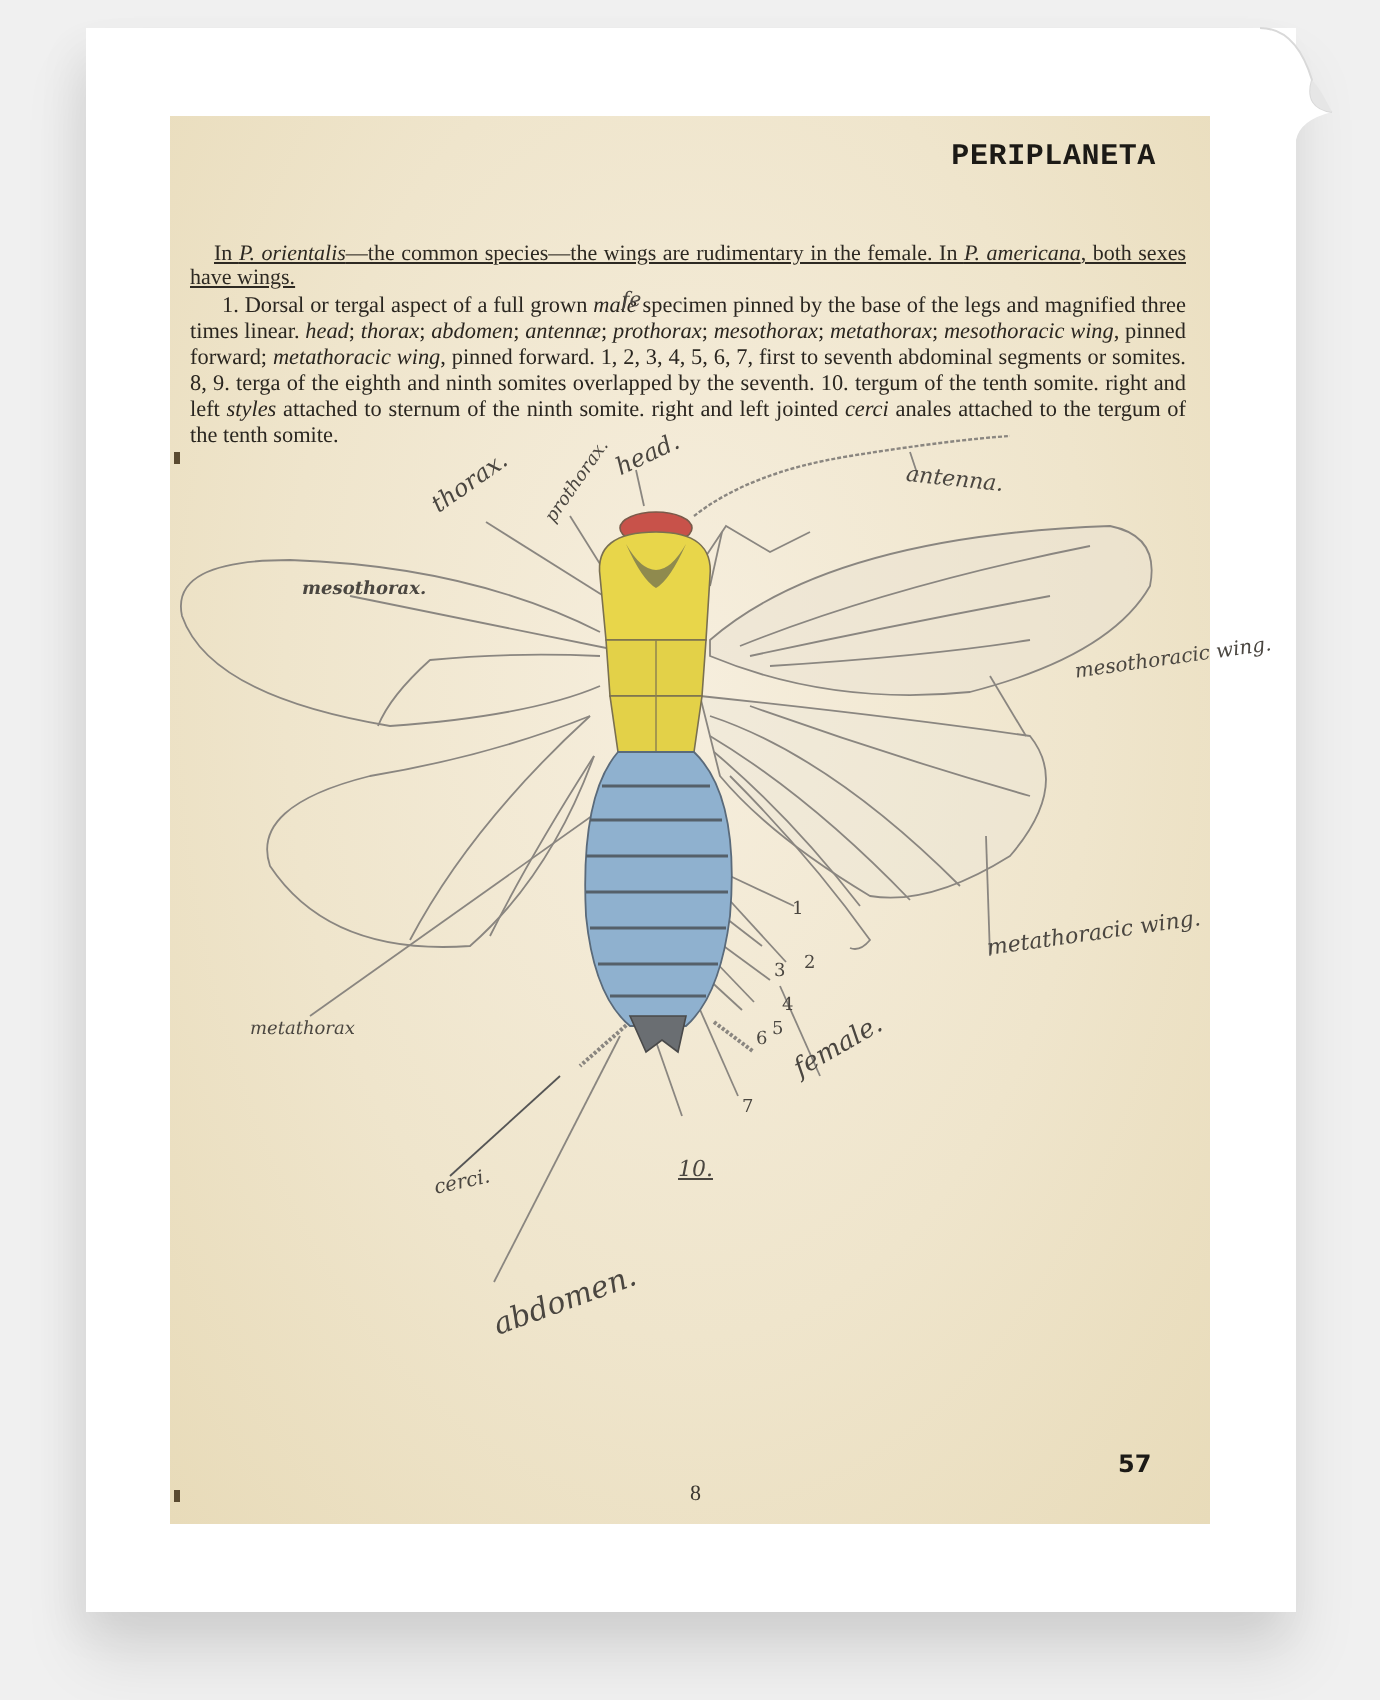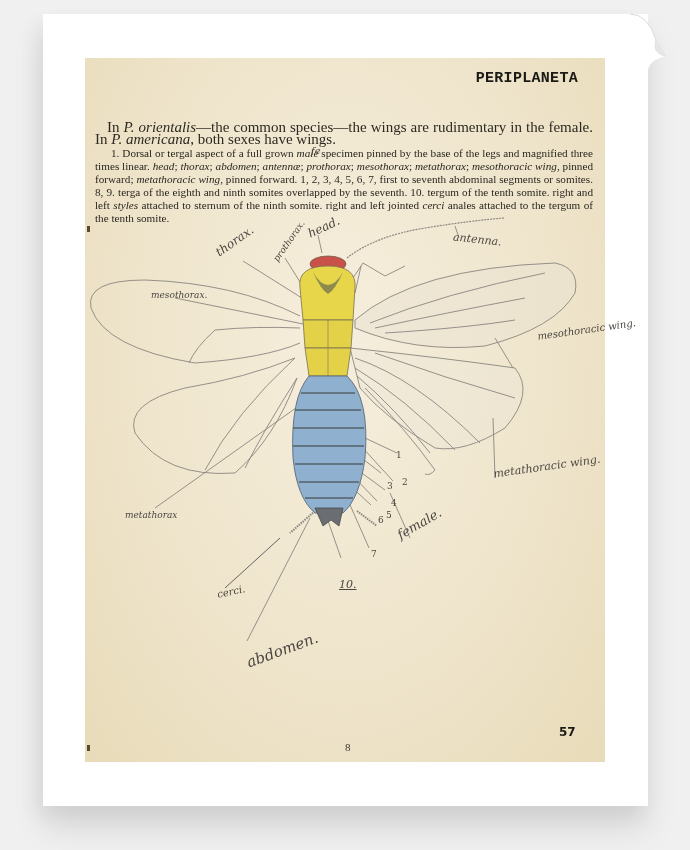--- a/index.html
+++ b/index.html
@@ -7,21 +7,21 @@
   .sheet{position:absolute;left:43px;top:14px;width:605px;height:792px;background:#ffffff;
     box-shadow:0 22px 30px rgba(0,0,0,0.10), -6px 10px 20px rgba(0,0,0,0.05);}
   .curl{position:absolute;left:600px;top:0px;width:90px;height:70px;}
   .paper{position:absolute;left:85px;top:58px;width:520px;height:704px;
     background:radial-gradient(ellipse at 50% 40%, #f6eedd 0%, #efe5cc 55%, #e8dbb9 100%);}
   .running-head{position:absolute;right:27px;top:12px;font-family:Liberation Mono, monospace;font-weight:bold;font-size:15px;letter-spacing:0.3px;color:#1c1a16;}
   .section{position:absolute;left:0;width:100%;text-align:center;color:#2a2620;}
   .section-title{top:31px;font-size:12.5px;}
   .species-title{top:46px;font-size:13px;letter-spacing:0.4px;}
   .species-title .sc{font-size:10.5px;letter-spacing:0.3px;}
-  .intro{position:absolute;left:10px;right:12px;top:64px;font-size:15px;line-height:11.5px;color:#2d2922;text-align:justify;text-indent:12px;}
+  .intro{position:absolute;left:10px;right:12px;top:64px;font-size:11px;line-height:11.5px;color:#2d2922;text-align:justify;text-indent:12px;text-decoration:underline;}
   .body{position:absolute;left:10px;right:12px;top:89px;font-size:11.2px;line-height:12.9px;color:#2a2620;text-align:justify;text-indent:16px;}
   .body i,.intro i{font-style:italic;}
   .drawing{position:absolute;left:0;top:0;width:520px;height:704px;}
   .hand{position:absolute;font-family:"DejaVu Serif",serif;font-style:italic;color:#4a4640;white-space:nowrap;}
   .footer-left{position:absolute;left:260px;top:683px;font-size:11px;color:#3a3630;}
   .footer-right{position:absolute;left:474px;top:667px;font-family:"DejaVu Sans",sans-serif;font-weight:bold;font-size:12px;color:#1c1a16;}
   .marg{position:absolute;left:2px;width:3px;height:6px;background:#5a4a30;}
 </style>
 </head>
 <body>
@@ -119,21 +119,21 @@
       <line x1="214" y1="424" x2="274" y2="424"></line>
       <line x1="220" y1="440" x2="268" y2="440"></line>
     </g>
     <path d="M230 450 L258 450 L254 468 L246 462 L238 468 Z" fill="#6a6e72" stroke="#4a4a4a" stroke-width="0.8"></path>
   </svg>
 
   <div class="hand" style="left:128px;top:176px;font-size:12px;transform:rotate(-35deg);">thorax.</div>
   <div class="hand" style="left:180px;top:178px;font-size:9px;transform:rotate(-55deg);">prothorax.</div>
   <div class="hand" style="left:222px;top:162px;font-size:12px;transform:rotate(-25deg);">head.</div>
   <div class="hand" style="left:368px;top:175px;font-size:11px;transform:rotate(6deg);">antenna.</div>
-  <div class="hand" style="left:66px;top:232px;font-size:9px;">mesothorax.</div>
+  <div class="hand" style="left:66px;top:232px;font-size:9px;font-weight:bold;">mesothorax.</div>
   <div class="hand" style="left:452px;top:266px;font-size:10px;transform:rotate(-8deg);">mesothoracic wing.</div>
   <div class="hand" style="left:408px;top:402px;font-size:11px;transform:rotate(-8deg);">metathoracic wing.</div>
   <div class="hand" style="left:40px;top:452px;font-size:9px;">metathorax</div>
   <div class="hand" style="left:310px;top:458px;font-size:13px;transform:rotate(-30deg);">female.</div>
   <div class="hand" style="left:132px;top:528px;font-size:10px;transform:rotate(-12deg);">cerci.</div>
   <div class="hand" style="left:254px;top:520px;font-size:11px;text-decoration:underline;">10.</div>
   <div class="hand" style="left:160px;top:583px;font-size:15px;transform:rotate(-20deg);">abdomen.</div>
 
   <div class="hand" style="left:311px;top:392px;font-size:9px;font-style:normal;">1</div>
   <div class="hand" style="left:317px;top:419px;font-size:9px;font-style:normal;">2</div>

